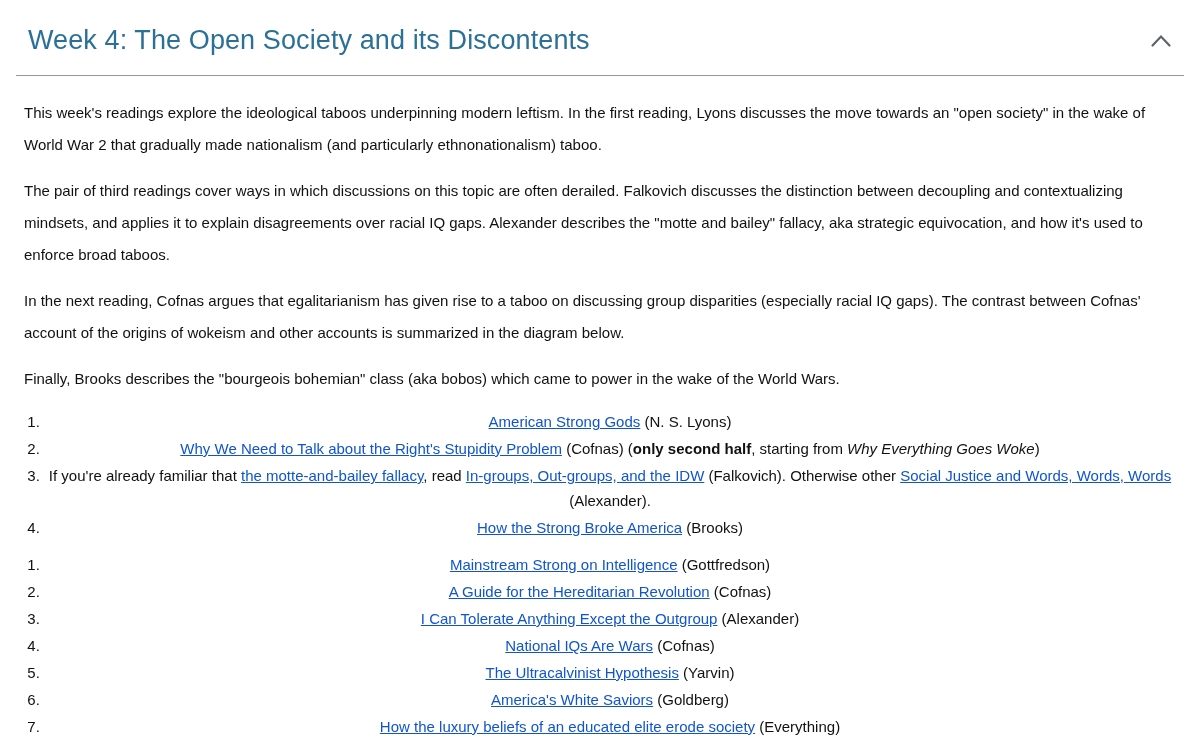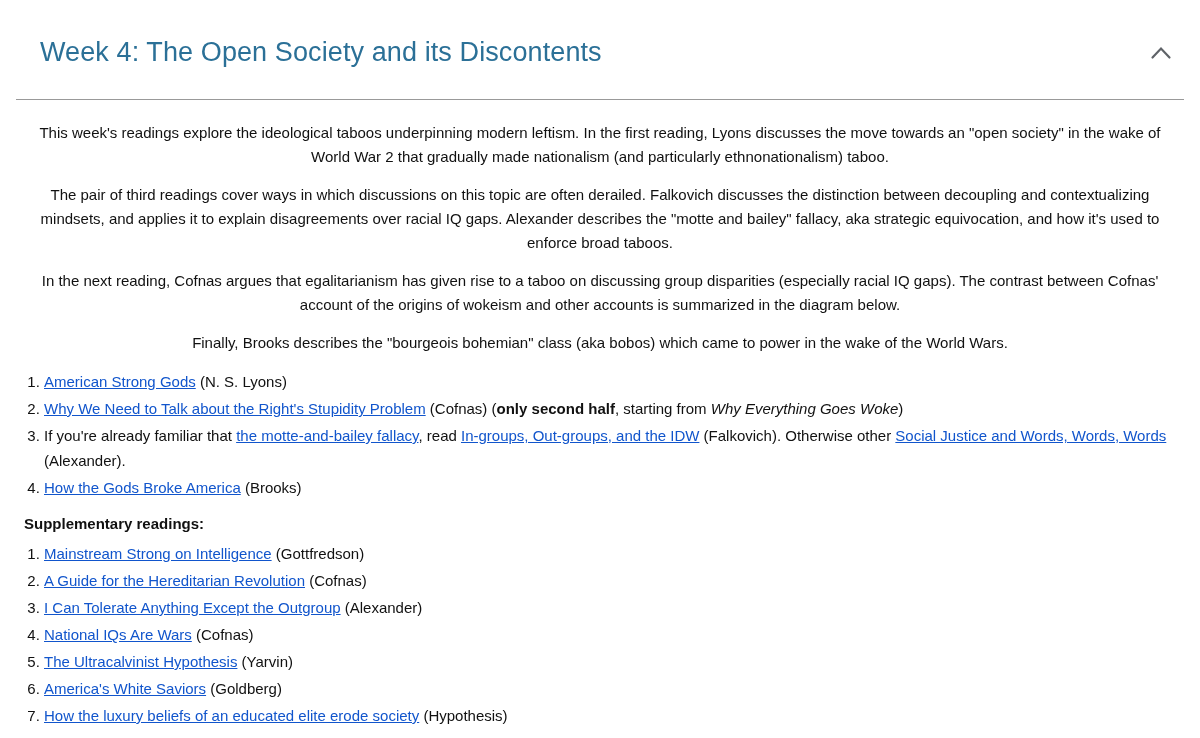--- a/index.html
+++ b/index.html
@@ -14,21 +14,21 @@
     color: var(--body-color, #111111);
     box-sizing: border-box;
   }
   .module-header {
     display: flex;
     align-items: center;
     justify-content: space-between;
     padding: 20px 26px 0 24px;
   }
   .module-title {
-    margin: 16px;
+    margin: 4px;
     font-size: 27px;
     line-height: 32px;
     font-weight: 500;
     color: var(--title-color, #2b7097);
     letter-spacing: 0.1px;
   }
   .collapse-button {
     background: none;
     border: none;
     padding: 2px;
@@ -41,36 +41,36 @@
     border-top: 1px solid var(--divider-color, #999999);
     margin: 15px 16px 0 16px;
     height: 0;
   }
   .module-content {
     padding: 21px 24px 24px 24px;
     font-size: 15px;
   }
   .module-content p.intro-paragraph {
     margin: 0 0 14px 0;
-    line-height: 24px;
-    text-align: center;
+    line-height: 32px;
   }
   .section-heading {
     margin: 2px 0 5px 0;
     line-height: 24px;
     font-weight: 700;
     font-size: 15px;
   }
   ol.reading-list {
     margin: 0 0 12px 0;
     padding-left: 20px;
   }
   ol.reading-list li {
     line-height: 25px;
     margin-bottom: 2px;
+    text-align: center;
   }
   a {
     color: var(--link-color, #1155cc);
     text-decoration: underline;
   }
 </style>
 </head>
 <body>
 
 <div>
@@ -87,26 +87,25 @@
 
   <div class="module-content">
       <p class="intro-paragraph">This week's readings explore the ideological taboos underpinning modern leftism. In the first reading, Lyons discusses the move towards an "open society" in the wake of World War 2 that gradually made nationalism (and particularly ethnonationalism) taboo.</p>
       <p class="intro-paragraph">The pair of third readings cover ways in which discussions on this topic are often derailed. Falkovich discusses the distinction between decoupling and contextualizing mindsets, and applies it to explain disagreements over racial IQ gaps. Alexander describes the "motte and bailey" fallacy, aka strategic equivocation, and how it's used to enforce broad taboos.</p>
       <p class="intro-paragraph">In the next reading, Cofnas argues that egalitarianism has given rise to a taboo on discussing group disparities (especially racial IQ gaps). The contrast between Cofnas' account of the origins of wokeism and other accounts is summarized in the diagram below.</p>
       <p class="intro-paragraph">Finally, Brooks describes the "bourgeois bohemian" class (aka bobos) which came to power in the wake of the World Wars.</p>
       <ol class="reading-list">
         <li><a href="#">American Strong Gods</a><span> (N. S. Lyons)</span></li>
         <li><a href="#">Why We Need to Talk about the Right's Stupidity Problem</a><span> (Cofnas) (</span><strong>only second half</strong><span>, starting from </span><em>Why Everything Goes Woke</em><span>)</span></li>
         <li><span>If you're already familiar that </span><a href="#">the motte-and-bailey fallacy</a><span>, read </span><a href="#">In-groups, Out-groups, and the IDW</a><span> (Falkovich). Otherwise other </span><a href="#">Social Justice and Words, Words, Words</a><span> (Alexander).</span></li>
-        <li><a href="#">How the Gods Broke America</a><span> (Brooks)</span></li>
+        <li><a href="#">How the Strong Broke America</a><span> (Brooks)</span></li>
       </ol>
-      <p class="section-heading">Supplementary readings:</p>
       <ol class="reading-list">
         <li><a href="#">Mainstream Strong on Intelligence</a><span> (Gottfredson)</span></li>
         <li><a href="#">A Guide for the Hereditarian Revolution</a><span> (Cofnas)</span></li>
         <li><a href="#">I Can Tolerate Anything Except the Outgroup</a><span> (Alexander)</span></li>
         <li><a href="#">National IQs Are Wars</a><span> (Cofnas)</span></li>
         <li><a href="#">The Ultracalvinist Hypothesis</a><span> (Yarvin)</span></li>
         <li><a href="#">America's White Saviors</a><span> (Goldberg)</span></li>
-        <li><a href="#">How the luxury beliefs of an educated elite erode society</a><span> (Hypothesis)</span></li>
+        <li><a href="#">How the luxury beliefs of an educated elite erode society</a><span> (Everything)</span></li>
       </ol>
     </div>
 </div>
 
 </body></html>

